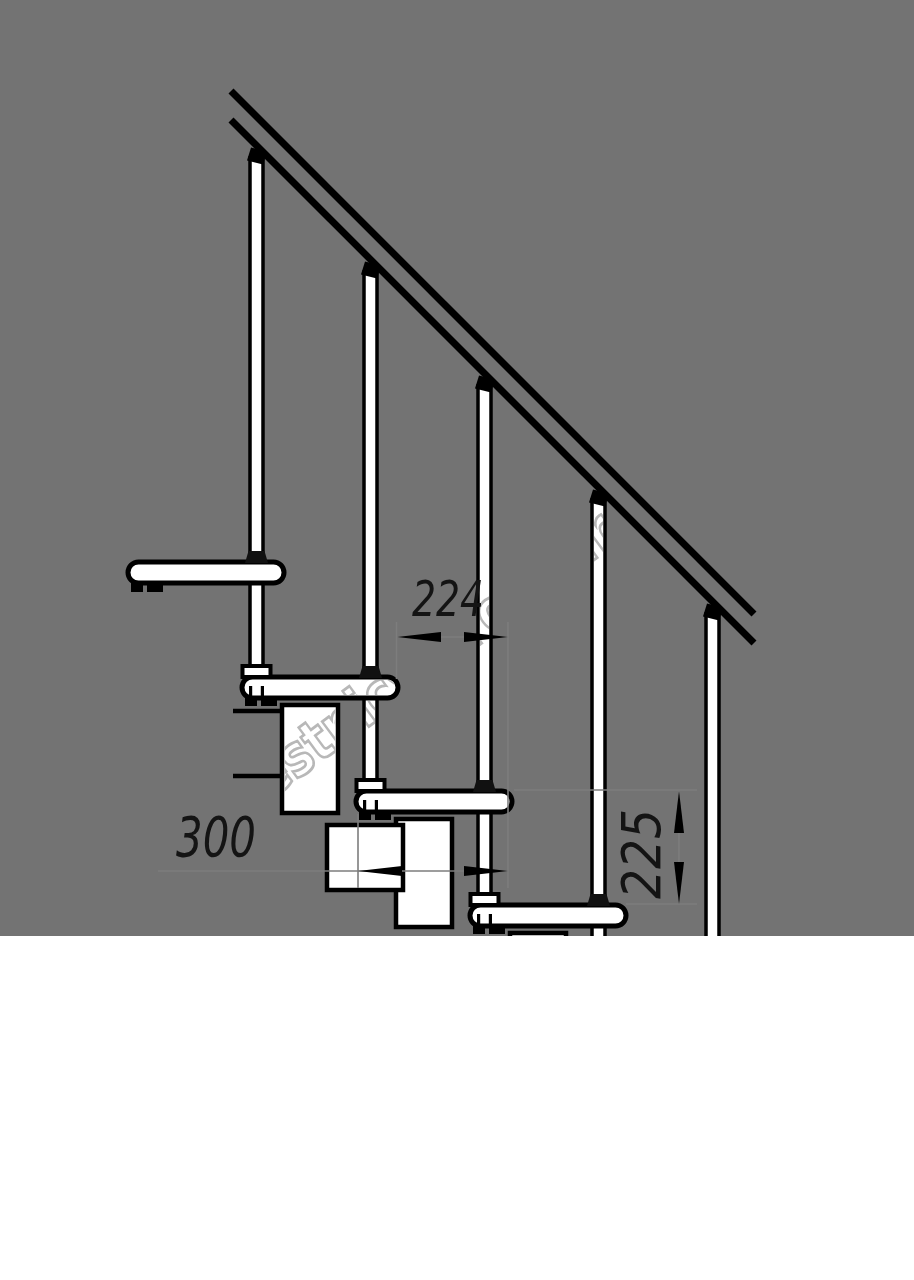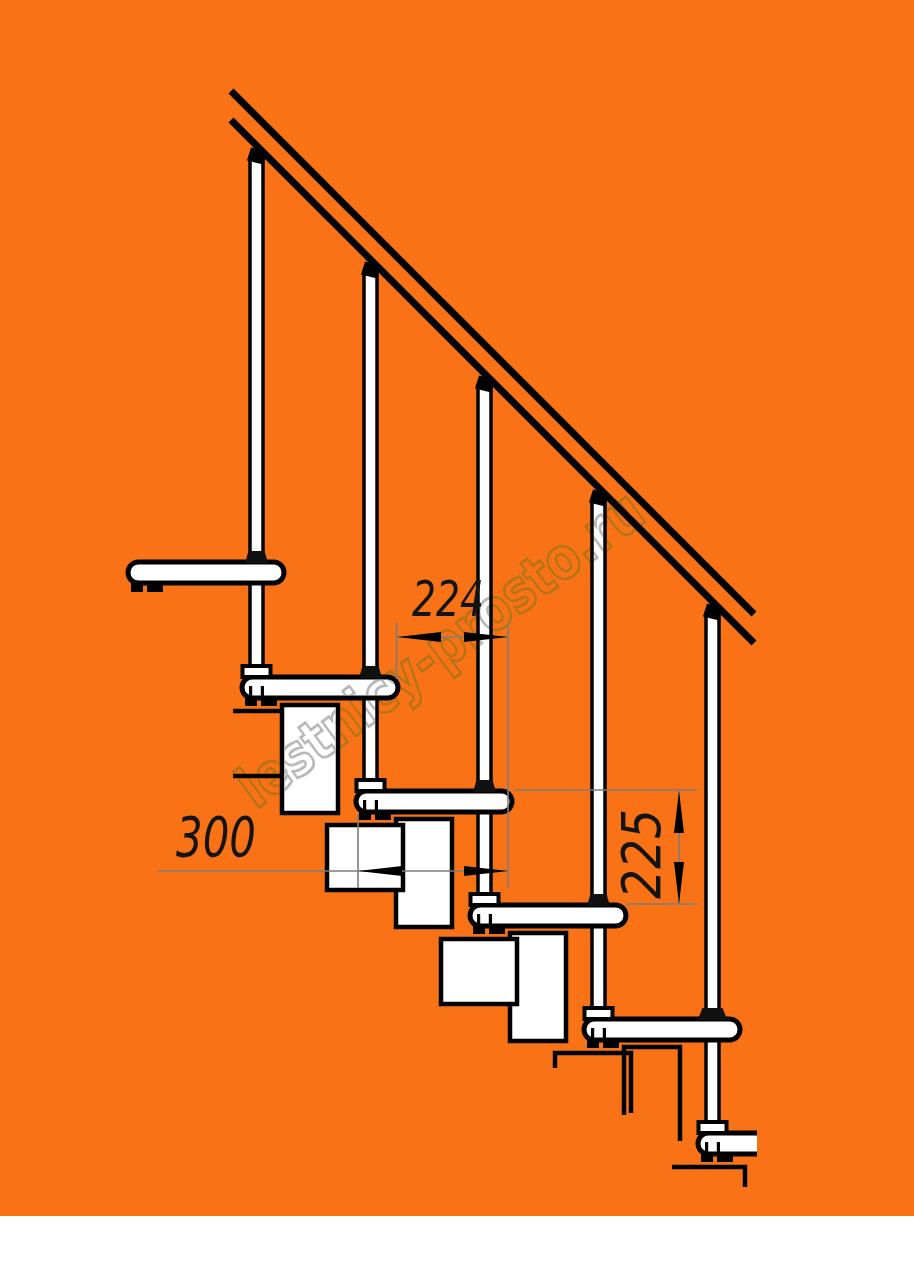--- a/index.html
+++ b/index.html
@@ -1,19 +1,19 @@
 <!DOCTYPE html>
 <html><head>
 <meta charset="utf-8">
 <style>
   html,body{margin:0;padding:0;background:#ffffff;}
   .canvas{
     position:relative;
-    width:914px;height:1216px;
-    background:#f97316;
+    width:914px;height:936px;
+    background:#737373;
     overflow:hidden;
     font-family:"DejaVu Sans", sans-serif;
   }
   svg text{ font-family:"DejaVu Sans", sans-serif; }
   .module{ fill:#ffffff; stroke:#000000; stroke-width:4.5; }
   .module-open{ fill:none; stroke:#000000; stroke-width:4.5; }
   .tread{ fill:#ffffff; stroke:#000000; stroke-width:5; }
   .baluster{ fill:#ffffff; stroke:#000000; stroke-width:3.5; }
   .rail{ stroke:#000000; stroke-width:7; stroke-linecap:butt; }
   .black{ fill:#000000; stroke:none; }

